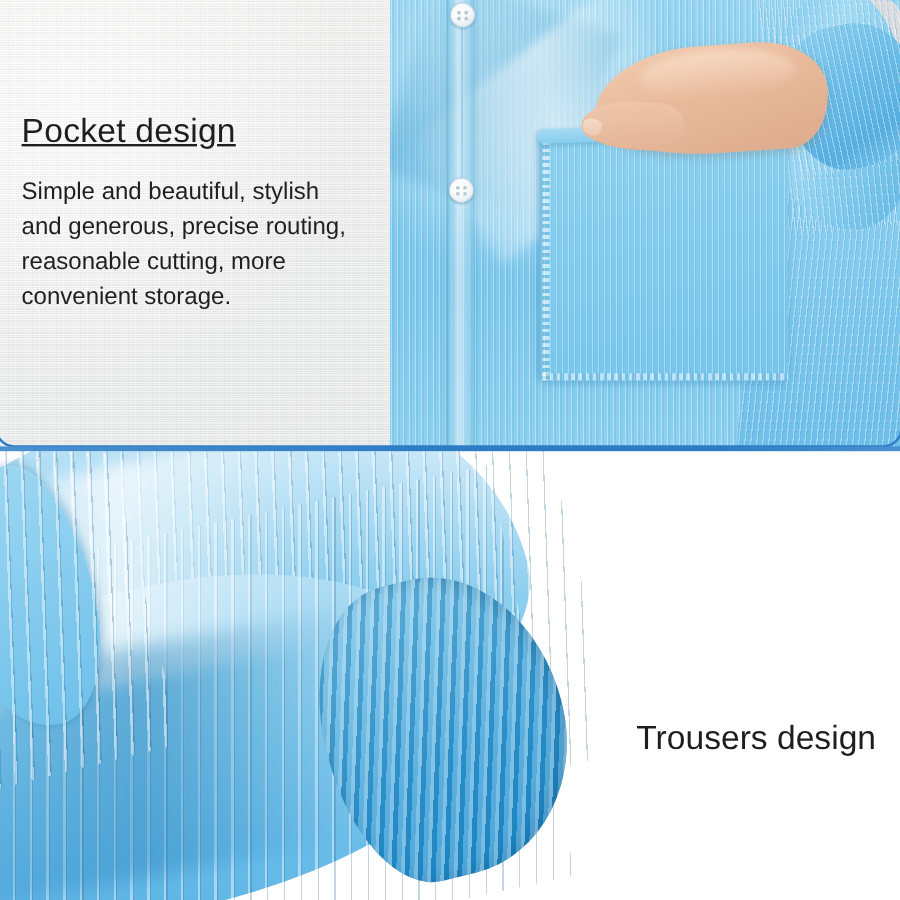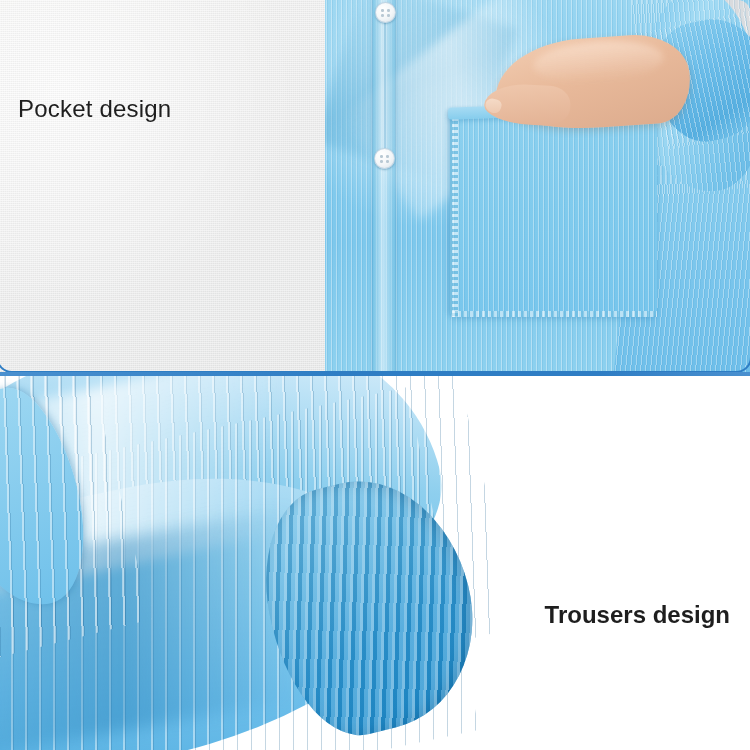--- a/index.html
+++ b/index.html
@@ -166,22 +166,22 @@
     overflow:hidden;z-index:20;
   }
   .grain{
     position:absolute;inset:0;opacity:.5;
     background-image:
       repeating-linear-gradient(0deg,rgba(255,255,255,.55) 0 1px,rgba(190,190,190,.22) 1px 2px),
       repeating-linear-gradient(90deg,rgba(255,255,255,.45) 0 1px,rgba(185,185,185,.18) 1px 2px);
   }
   .txt-wrap-top{position:absolute;left:18px;top:92px;width:300px;z-index:5;}
   .h-title{
-    font-size:24px;color:#1e1e1e;letter-spacing:.2px;line-height:34px;
-    font-weight:400;white-space:nowrap;
+    font-size:28px;color:#1e1e1e;letter-spacing:.2px;line-height:34px;
+    font-weight:400;white-space:nowrap;text-decoration:underline;
   }
   .h-body{
     margin-top:20px;font-size:20px;line-height:29px;color:#1f1f1f;font-weight:400;
   }
 
   
   .divider{
     position:absolute;left:0;top:372px;width:750px;height:4px;
     background:linear-gradient(90deg,#4a90cf 0%,#2e7dc4 45%,#2e7dc4 80%,#4a90cf 100%);
     z-index:50;
@@ -254,21 +254,21 @@
     background:linear-gradient(170deg,#9fd8f2,#6ec0ea);
     border-radius:50% 40% 44% 56% / 50% 52% 48% 50%;
     transform:rotate(-14deg);
     box-shadow:2px 0 7px rgba(30,110,160,.35);
   }
 
   .txt-wrap-bot{
     position:absolute;right:20px;top:222px;width:430px;text-align:right;z-index:10;
   }
   .h-title-b{
-    font-size:24px;color:#1e1e1e;line-height:34px;font-weight:700;white-space:nowrap;
+    font-size:28px;color:#1e1e1e;line-height:34px;font-weight:400;white-space:nowrap;
   }
   .h-body-b{
     margin-top:16px;font-size:20px;line-height:29px;color:#1f1f1f;font-weight:400;
   }
   .line{display:block;}
 </style>
 </head>
 <body>
 
 <div id="page">
@@ -314,20 +314,26 @@
       <div class="placket"></div>
       <div class="btn-thread"></div>
       <div class="btn-shirt btn-a"></div>
       <div class="btn-shirt btn-b"></div>
     </div>
 
     <div class="text-panel-top">
       <div class="grain"></div>
       <div class="txt-wrap-top">
         <div class="h-title">Pocket design</div>
+        <div class="h-body">
+          <span class="line">Simple and beautiful, stylish</span>
+          <span class="line">and generous, precise routing,</span>
+          <span class="line">reasonable cutting, more</span>
+          <span class="line">convenient storage.</span>
+        </div>
       </div>
     </div>
 
     <div class="panel-top-frame"></div>
   </div>
 
   <div class="divider"></div>
 
   <div class="panel-bottom">
 

